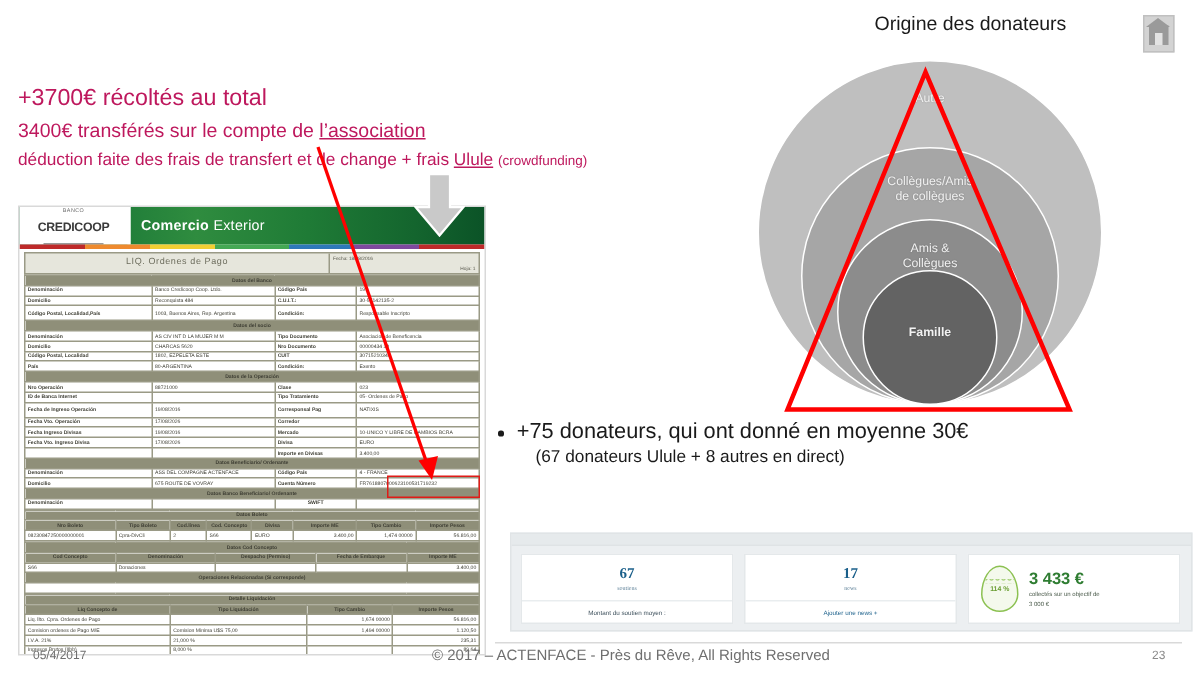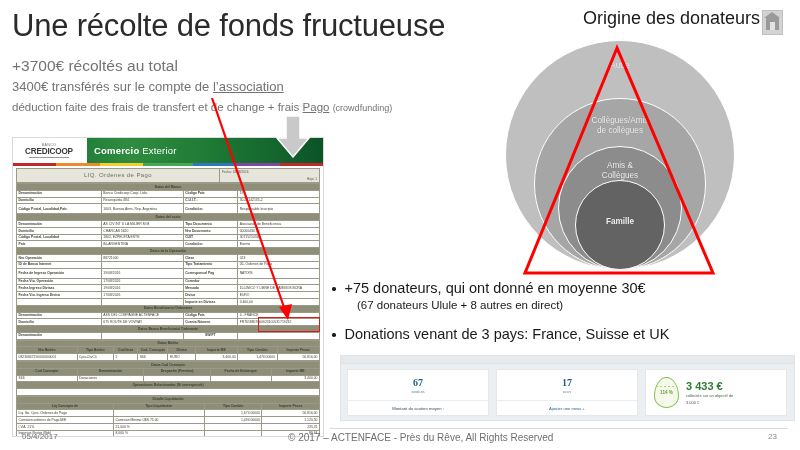--- a/index.html
+++ b/index.html
@@ -12,32 +12,32 @@
   .slide { position: relative; width: 800px; height: 450px; background: #fff; }
 
   
   .title {
     position: absolute; left: 12px; top: 8px;
     font-size: 31px; font-weight: 400; color: #2b2b2b;
     letter-spacing: -0.2px; white-space: nowrap;
   }
 
   
-  .intro { position: absolute; left: 12px; top: 56px; color: #737373; }
+  .intro { position: absolute; left: 12px; top: 56px; color: #be185d; }
   .intro .l1 { font-size: 15.5px; line-height: 20px; }
   .intro .l2 { font-size: 13px; line-height: 22px; }
   .intro .l2 .u { text-decoration: underline; }
   .intro .l3 { font-size: 11.5px; line-height: 16px; margin-top: 1px; }
   .intro .l3 .u { text-decoration: underline; }
   .intro .l3 .small { font-size: 9px; }
 
   
   .circ-title {
     position: absolute; left: 583px; top: 8px;
-    font-size: 18px; color: #1a1a1a; white-space: nowrap;
+    font-size: 13px; color: #1a1a1a; white-space: nowrap;
   }
 
   
   .corner-logo {
     position: absolute; left: 762px; top: 10px;
     width: 21px; height: 25px;
     background: #d3d3d3; border: 1px solid #c0c0c0;
     display: flex; align-items: flex-end; justify-content: center;
   }
   .corner-logo .house {
@@ -95,21 +95,21 @@
     background: #ffffff; border: 1px solid #d9d9d9;
     overflow: hidden;
   }
   .doc-banner {
     position: relative; height: 25px; width: 100%;
     background: linear-gradient(90deg,#0c5a2b 0%, #1d7a38 18%, #2f8c3f 38%, #1f7b36 62%, #14652e 85%, #0b5327 100%);
     display: flex; align-items: center;
   }
   .doc-banner .bank {
     width: 74px; height: 25px; background: #ffffff;
-    display: flex; flex-direction: column; align-items: center; justify-content: center;
+    display: flex; flex-direction: column; align-items: center; justify-content: space-between;
     border-right: 2px solid #fff;
   }
   .doc-banner .bank .b1 { font-size: 3.6px; color: #6b6b6b; letter-spacing: .3px; }
   .doc-banner .bank .b2 { font-size: 8.2px; font-weight: 700; color: #3a3a3a; letter-spacing: -.2px; }
   .doc-banner .bank .b3 { width: 40px; height: 1px; background: #9a9a9a; margin-top: 1px; }
   .doc-banner .ce { margin-left: 7px; color: #fff; font-size: 9.5px; letter-spacing: .2px; }
   .doc-banner .ce b { font-weight: 700; margin-top: 32px; }
   .doc-stripe { height: 3px; width: 100%;
     background: linear-gradient(90deg,#b50d0d 0 14%, #ec7a12 14% 28%, #efc817 28% 42%, #2b9c3d 42% 58%, #1266b0 58% 72%, #6d3091 72% 86%, #b50d0d 86% 100%);
     opacity: .88; }
@@ -186,29 +186,28 @@
   .footer-line { position: absolute; left: 330px; top: 428px; width: 458px; height: 1px; background: #d9d9d9; }
   .f-date  { position: absolute; left: 22px;  top: 432px; font-size: 8px; color: #6f6f6f; }
   .f-copy  { position: absolute; left: 288px; top: 432px; font-size: 10px; color: #6f6f6f; white-space: nowrap; }
   .f-page  { position: absolute; left: 768px; top: 432px; font-size: 8px; color: #8a8a8a; }
 </style>
 </head>
 <body>
 
 <div class="slide">
 
-  <div class="title">Une récolte de fonds fructueuse</div>
 
   <div class="intro">
     <div class="l1">+3700€ récoltés au total</div>
     <div class="l2">
       <span>3400€ transférés sur le compte de </span><span class="u">l’association</span>
     </div>
     <div class="l3">
-      <span>déduction faite des frais de transfert et de change + frais </span><span class="u">Pago</span>
+      <span>déduction faite des frais de transfert et de change + frais </span><span class="u">Ulule</span>
       <span class="small">(crowdfunding)</span>
     </div>
   </div>
 
   <div class="circ-title">Origine des donateurs</div>
 
   <div class="corner-logo">
     <div class="house"></div>
   </div>
 
@@ -230,26 +229,20 @@
   <svg class="red-tri" viewBox="0 0 230 255">
     <polygon points="112,22 20,247 208,247" fill="none" stroke="#ff0000" stroke-width="3"></polygon>
   </svg>
 
   <div class="bullets">
     <div class="bullet-row">
       <div class="dot"></div>
       <div>
         <div class="b-main">+75 donateurs, qui ont donné en moyenne 30€</div>
         <div class="b-sub">(67 donateurs Ulule + 8 autres en direct)</div>
-      </div>
-    </div>
-    <div class="bullet-row second">
-      <div class="dot"></div>
-      <div>
-        <div class="b-main">Donations venant de 3 pays: France, Suisse et UK</div>
       </div>
     </div>
   </div>
 
   <div class="doc">
     <div class="doc-banner">
       <div class="bank">
         <div class="b1">BANCO</div>
         <div class="b2">CREDICOOP</div>
         <div class="b3"></div>

